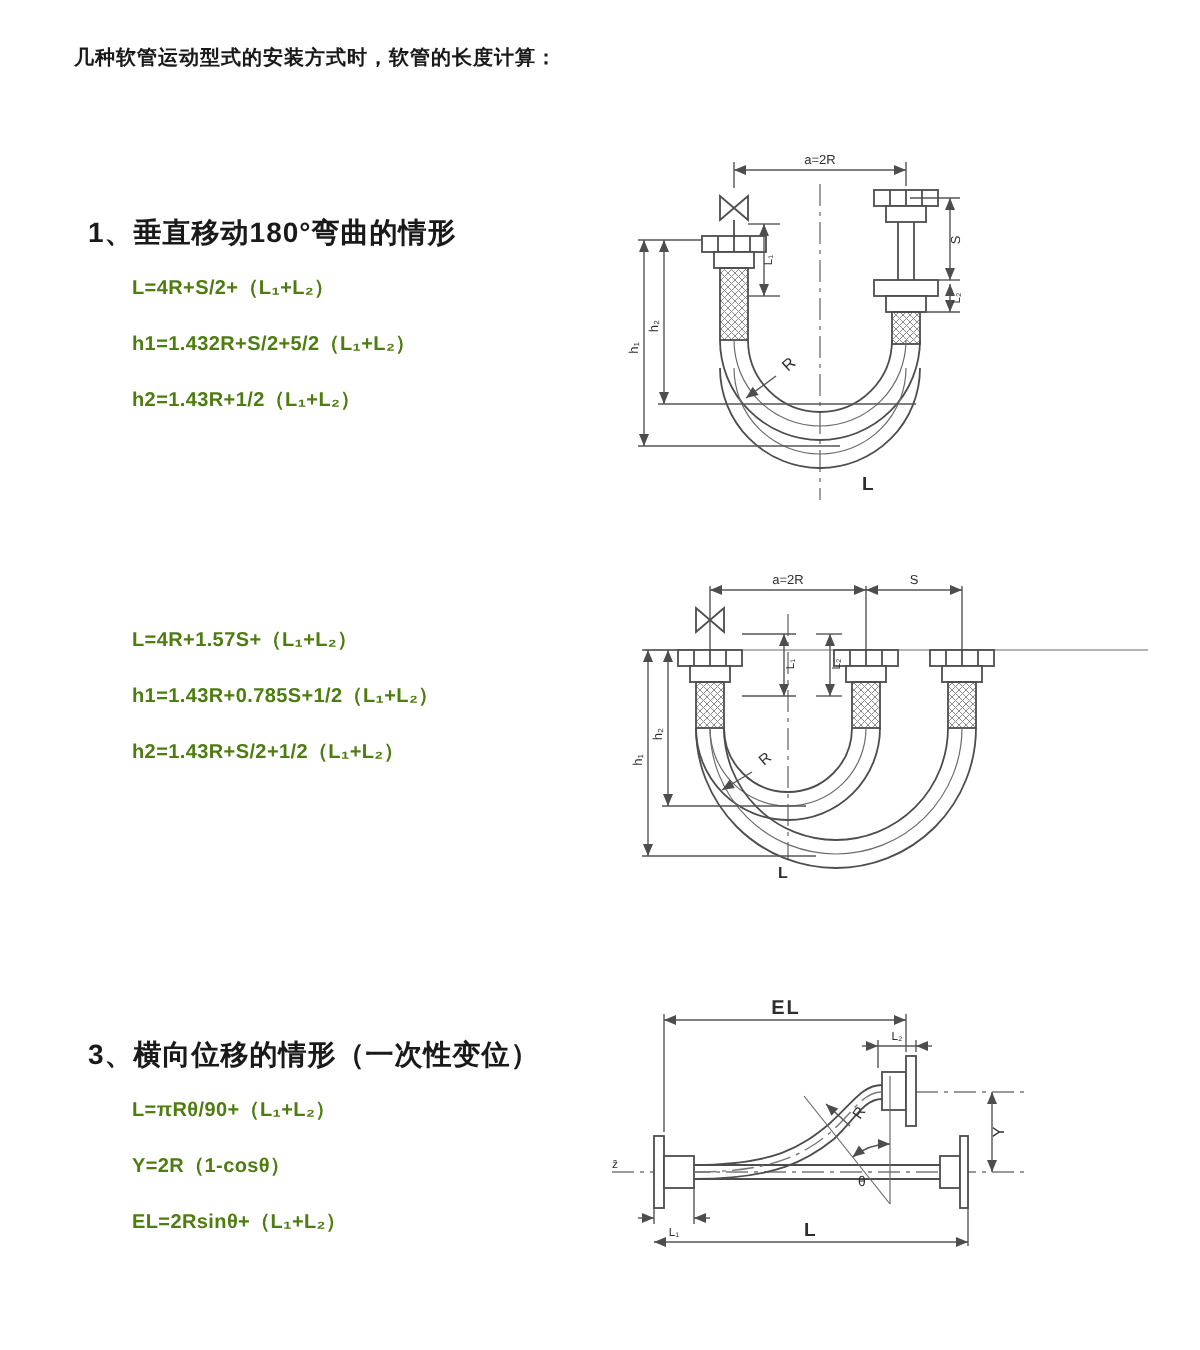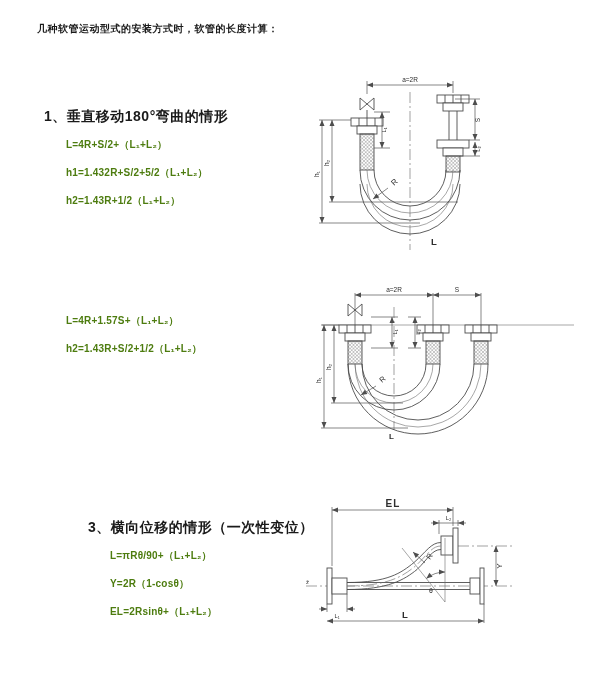--- a/index.html
+++ b/index.html
@@ -37,24 +37,25 @@
 
 <div class="section" style="top:108px;">
   <div class="heading">1、垂直移动180°弯曲的情形</div>
   <div class="formula">L=4R+S/2+（L₁+L₂）</div>
   <div class="formula">h1=1.432R+S/2+5/2（L₁+L₂）</div>
   <div class="formula">h2=1.43R+1/2（L₁+L₂）</div>
 </div>
 
 <div class="section" style="top:301px;">
   <div class="formula">L=4R+1.57S+（L₁+L₂）</div>
+  <div class="formula">h1=1.43R+0.785S+1/2（L₁+L₂）</div>
   <div class="formula">h2=1.43R+S/2+1/2（L₁+L₂）</div>
 </div>
 
-<div class="section" style="top:519px;margin-left:44px;">
+<div class="section" style="top:519px;">
   <div class="heading">3、横向位移的情形（一次性变位）</div>
   <div class="formula">L=πRθ/90+（L₁+L₂）</div>
   <div class="formula">Y=2R（1-cosθ）</div>
   <div class="formula">EL=2Rsinθ+（L₁+L₂）</div>
 </div>
 
 <svg class="dia" style="left:308px;top:70px;" width="284" height="192" viewBox="0 0 284 192">
   <defs>
     <marker id="ar1" markerWidth="7" markerHeight="6" refX="6.5" refY="3" orient="auto-start-reverse" markerUnits="userSpaceOnUse">
       <path d="M0.5,0.5L6.5,3L0.5,5.5z" fill="#4d4d4d"></path>

